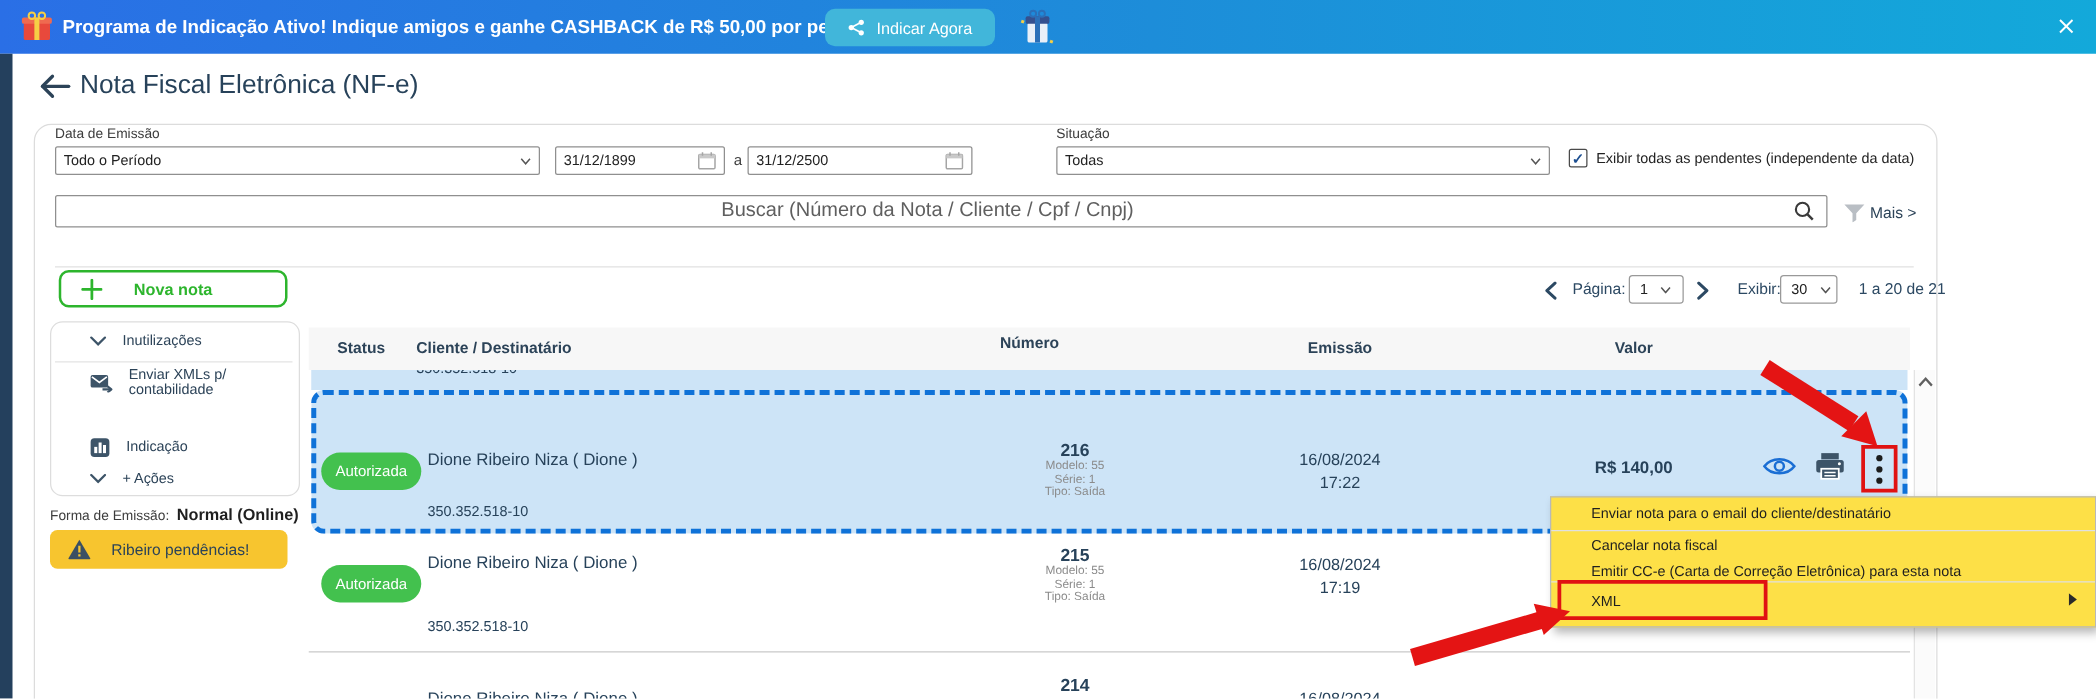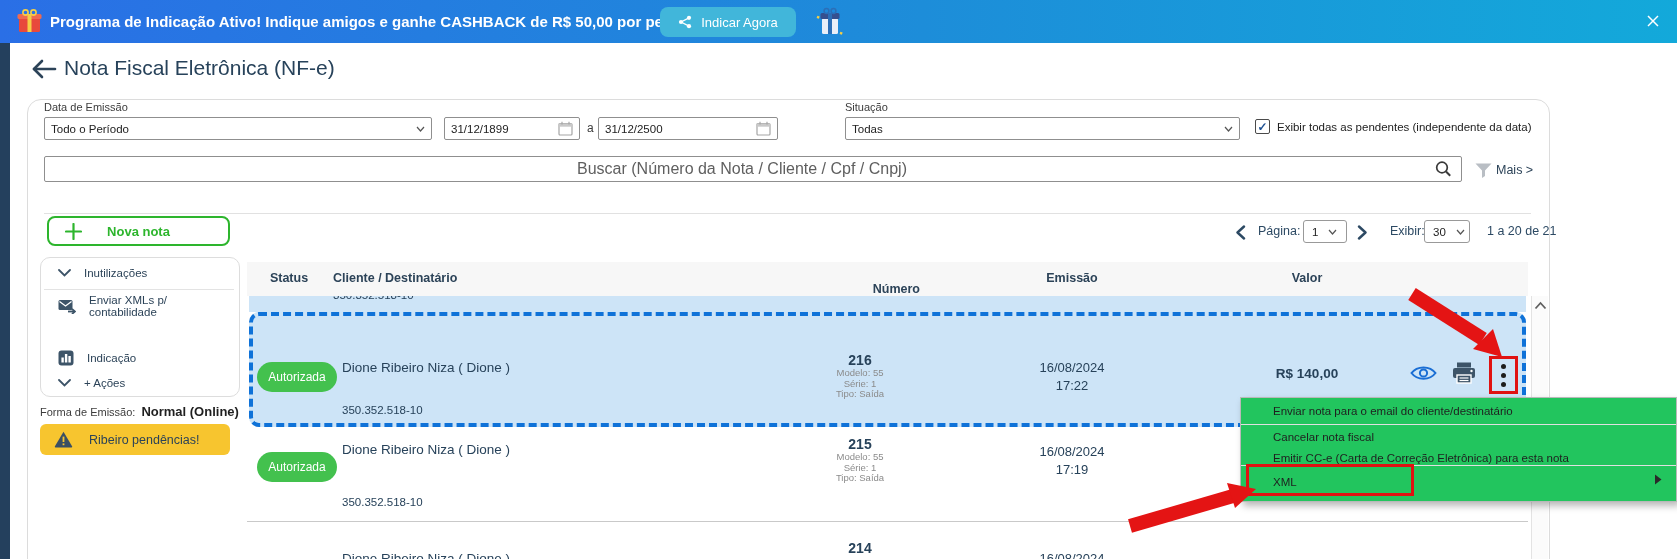--- a/index.html
+++ b/index.html
@@ -42,21 +42,21 @@
   .newnote{left:47px;top:216px;width:183px;height:30px;border:2px solid #2db52d;border-radius:8px;
            display:flex;align-items:center;box-sizing:border-box;padding:0 14px;cursor:pointer;background:#fff;}
   .newnote span{flex:1;text-align:center;color:#2db52d;font-size:13px;font-weight:bold;}
 
   .pgtxt{font-size:12.5px;color:#2c4963;text-align:right;}
   .pgsel{border:1px solid #999;border-radius:3px;height:23px;box-sizing:border-box;background:#fff;
          display:flex;align-items:center;font-size:11.5px;color:#222;padding:0 6px 0 8px;gap:10px;cursor:pointer;}
 
   
   .side-card{left:40px;top:257px;width:198px;height:138px;border:1px solid #ddd;border-radius:10px;background:#fff;}
-  .side-item{position:absolute;left:44px;width:190px;height:26px;display:flex;align-items:center;gap:13px;
+  .side-item{position:absolute;left:58px;width:190px;height:26px;display:flex;align-items:center;gap:13px;
              padding-left:14px;box-sizing:border-box;cursor:pointer;}
   .side-item .txt{font-size:11.5px;color:#2c4358;}
   .side-div{left:44px;top:289px;width:190px;height:1px;background:#e3e3e3;}
   .forma{left:40px;top:404px;display:flex;align-items:baseline;gap:6px;}
   .forma .v{font-size:13px;font-weight:bold;color:#1f1f1f;}
   .warn{left:40px;top:424px;width:190px;height:31px;background:#f7c52f;border-radius:6px;
         display:flex;align-items:center;gap:16px;padding:0 0 0 14px;box-sizing:border-box;}
   .warn span{font-size:12.5px;color:#2c4358;}
 
   
@@ -81,21 +81,21 @@
   .cell-date{width:120px;text-align:center;font-size:13px;color:#27425a;line-height:18px;}
   .cell-val{width:120px;text-align:center;font-size:13.5px;font-weight:bold;color:#27425a;}
   .redbox{border:3px solid #e01212;box-sizing:border-box;}
   .kebab{display:flex;flex-direction:column;align-items:center;justify-content:center;gap:4px;width:100%;height:100%;cursor:pointer;}
   .kebab i{width:5px;height:5px;border-radius:50%;background:#1c1c1c;}
 
   
   .sbar{left:1531px;top:296px;width:17px;height:263px;background:#fbfbfb;border-left:1px solid #e3e3e3;box-sizing:border-box;}
 
   
-  .menu{left:1240px;top:397px;width:437px;height:105px;background:#22c55e;border:1px solid #b9b9b9;
+  .menu{left:1240px;top:397px;width:437px;height:105px;background:#fde047;border:1px solid #b9b9b9;
         box-shadow:3px 4px 7px rgba(0,0,0,.28);box-sizing:border-box;z-index:40;}
   .mi{position:absolute;left:32px;font-size:11.5px;color:#1f1f1f;cursor:pointer;white-space:nowrap;}
   .mdiv{position:absolute;left:0;width:100%;height:1px;background:#e0e0e0;}
 
   .z-top{z-index:60;}
 </style>
 </head>
 <body>
 
 <div id="app">
@@ -307,21 +307,21 @@
         <rect x="8.6" y="5.6" width="1.8" height="5.4" fill="#f7c52f"></rect>
         <rect x="8.6" y="12.4" width="1.8" height="1.8" fill="#f7c52f"></rect>
       </svg>
     </span>
     <span>Ribeiro pendências!</span>
   </div>
 
   <div class="abs thead">
     <div class="th" style="left:7px;width:70px;text-align:center;position:absolute;top:9px;">Status</div>
     <div class="th" style="left:86px;position:absolute;top:9px;">Cliente / Destinatário</div>
-    <div class="th" style="left:553px;width:120px;text-align:right;position:absolute;top:20px;">Número</div>
+    <div class="th" style="left:553px;width:120px;text-align:left;position:absolute;top:5px;">Número</div>
     <div class="th" style="left:765px;width:120px;text-align:center;position:absolute;top:9px;">Emissão</div>
     <div class="th" style="left:1000px;width:120px;text-align:center;position:absolute;top:9px;">Valor</div>
   </div>
 
   <div class="abs sliver">
     <span class="clip">350.352.518-10</span>
   </div>
 
   <div class="abs rowsel"></div>
   <div class="abs badge" style="left:257px;top:362px;">Autorizada</div>

